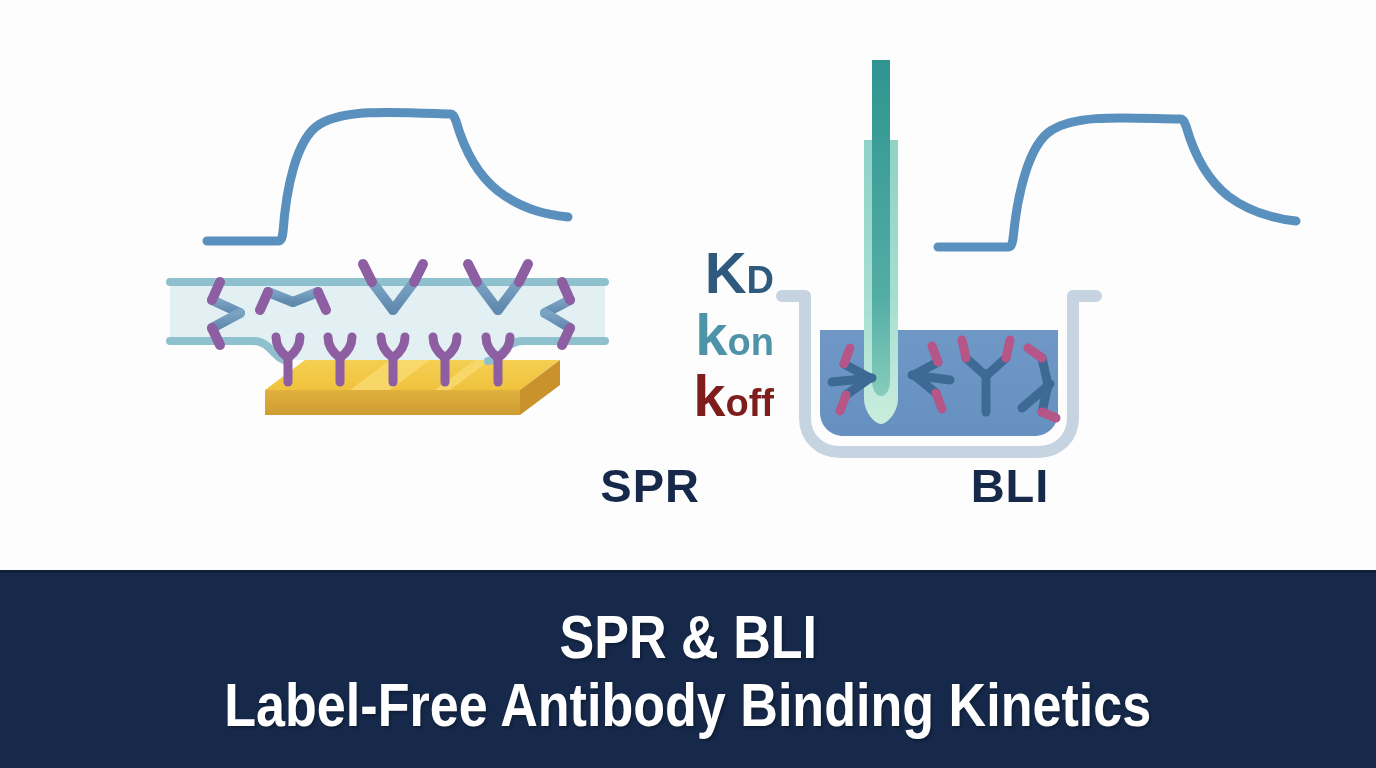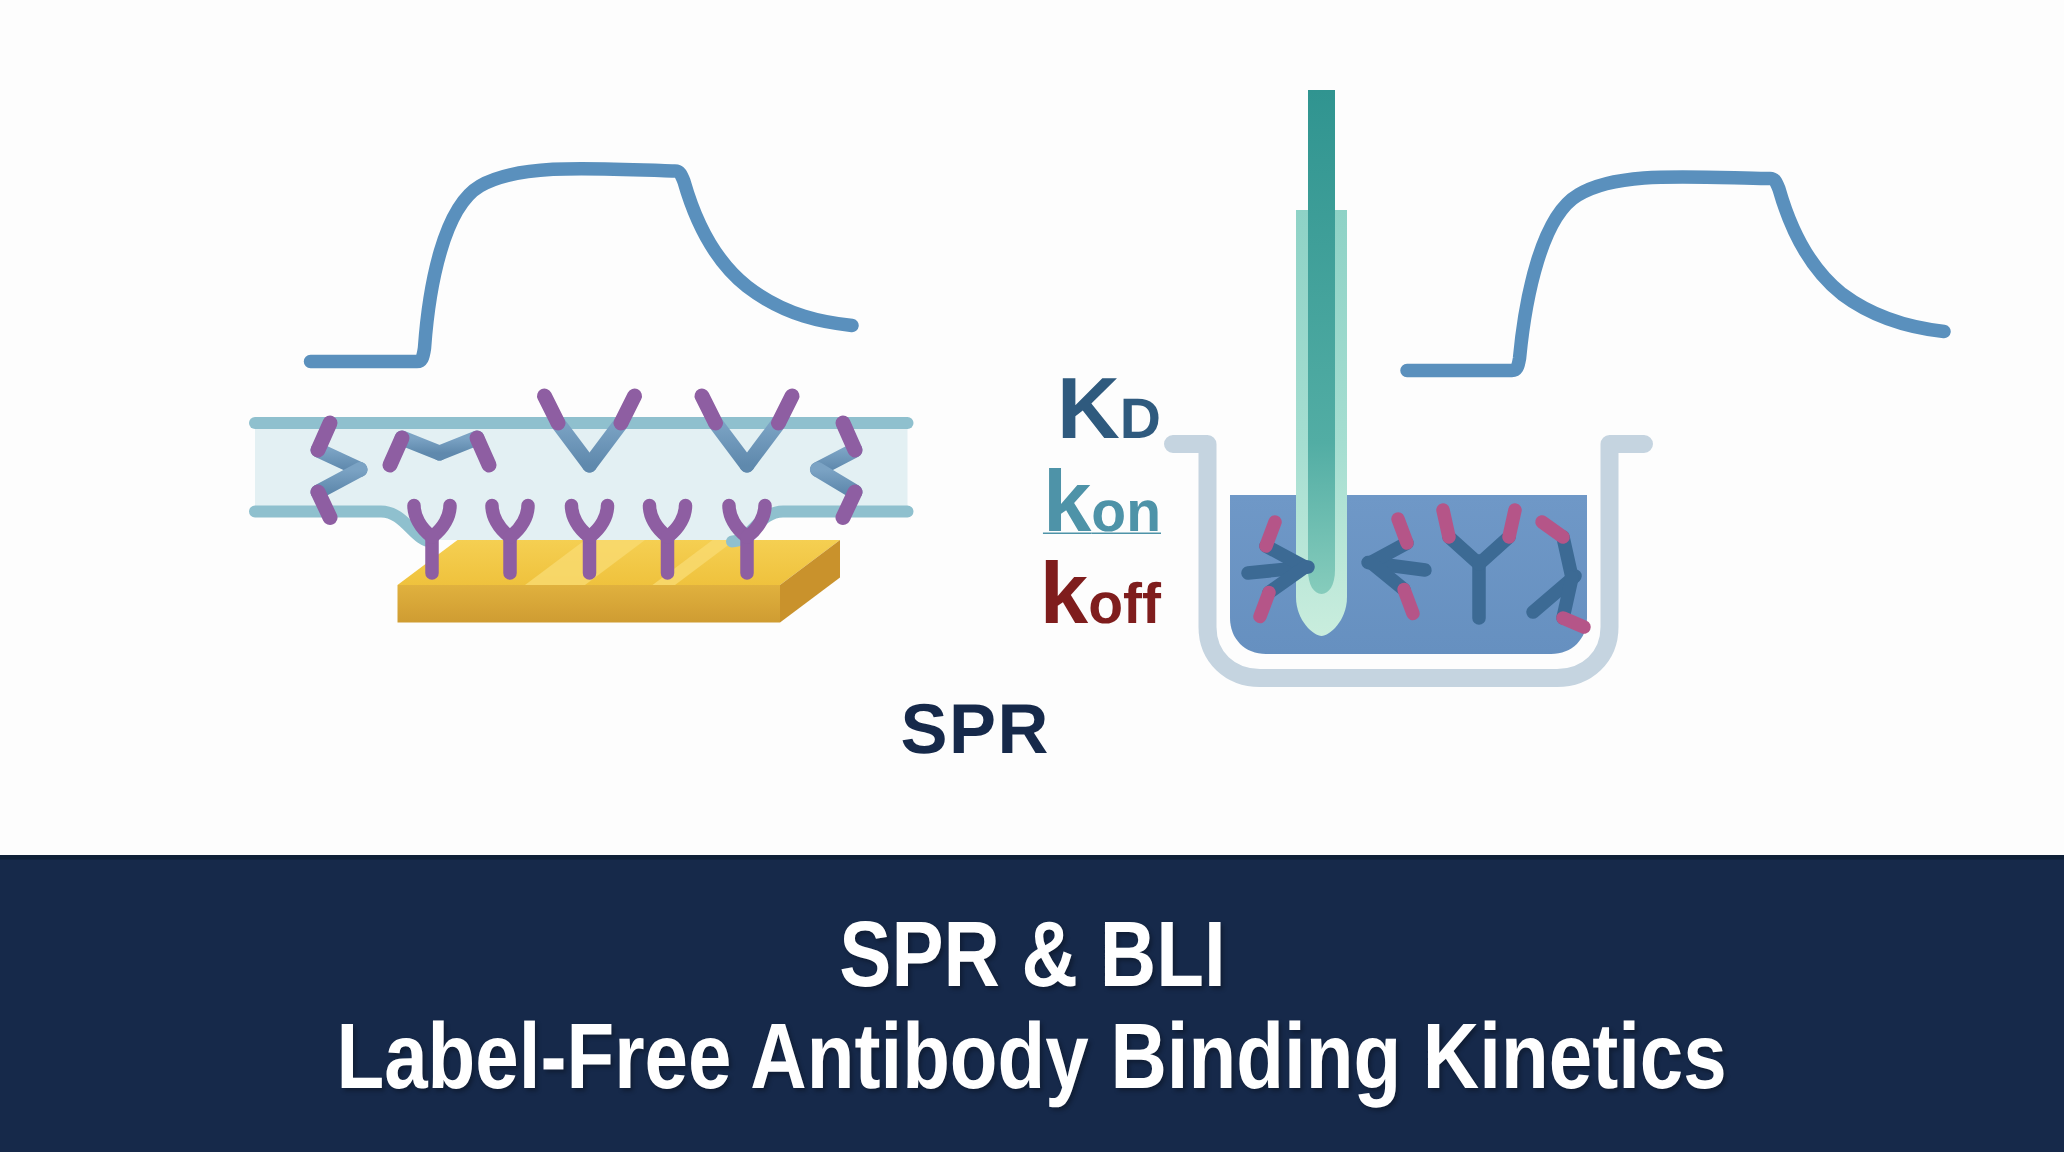--- a/index.html
+++ b/index.html
@@ -9,21 +9,21 @@
   #artboard{position:absolute;left:0;top:0;width:1376px;height:570px;background:#fdfdfd;}
   .panel-caption{position:absolute;font-weight:bold;letter-spacing:1px;
        color:#16294a;font-size:47px;line-height:1;}
   #spr-caption{left:0;top:462px;width:700px;text-align:right;}
   #bli-caption{left:680px;top:462px;width:660px;text-align:center;}
   #kinetics-stack{position:absolute;left:624px;top:245px;width:150px;text-align:right;}
   .k-line{font-weight:bold;line-height:0.97;white-space:nowrap;}
   .k-main{font-size:58px;}
   .k-sub{font-size:38px;}
   #k-d{color:#2f5a7e;margin-left:28px;}
-  #k-on{color:#4e93a8;margin-left:36px;margin-top:6px;text-decoration:underline;}
+  #k-on{color:#4e93a8;margin-left:36px;margin-top:6px;}
   #k-off{color:#7f1d1d;margin-left:20px;margin-top:4px;}
   #banner{position:absolute;left:0;top:570px;width:1376px;height:198px;
        background:#16294a;border-top:3px solid #0f2038;
        display:flex;flex-direction:column;align-items:center;justify-content:center;}
   .banner-line{color:#ffffff;font-weight:bold;text-align:center;
        font-family:"Liberation Sans","DejaVu Sans",sans-serif;
        transform:scaleX(0.84);white-space:nowrap;
        text-shadow:2px 2px 3px rgba(0,0,0,0.30);}
   #banner-line-1{font-size:62px;line-height:1.06;}
   #banner-line-2{font-size:62px;line-height:1.12;}
@@ -247,20 +247,21 @@
             <path d="M288,345 L282,318"></path>
             <path d="M288,345 L282,372"></path>
         </g>
         <g stroke="#b55588" stroke-width="9" stroke-linecap="round" fill="none">
           <path d="M282,318 L268,308"></path>
             <path d="M282,372 L296,378"></path>
         </g>
       </g>
     </svg>
 
+    <div id="bli-caption" class="panel-caption">BLI</div>
 
   </div>
 
   <div id="banner">
     <div id="banner-line-1" class="banner-line">SPR &amp; BLI</div>
     <div id="banner-line-2" class="banner-line">Label-Free Antibody Binding Kinetics</div>
   </div>
 
 </div>
 

